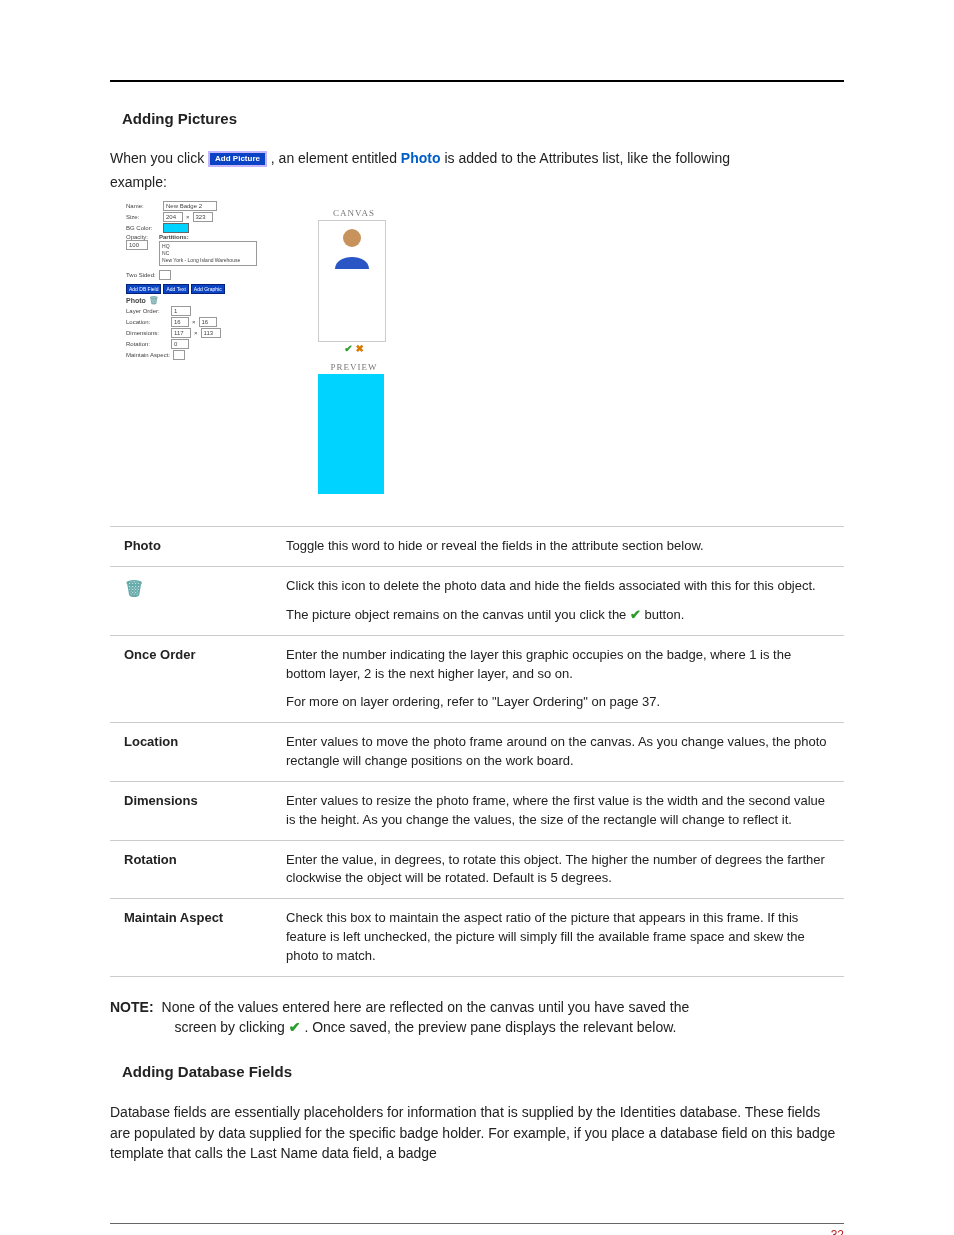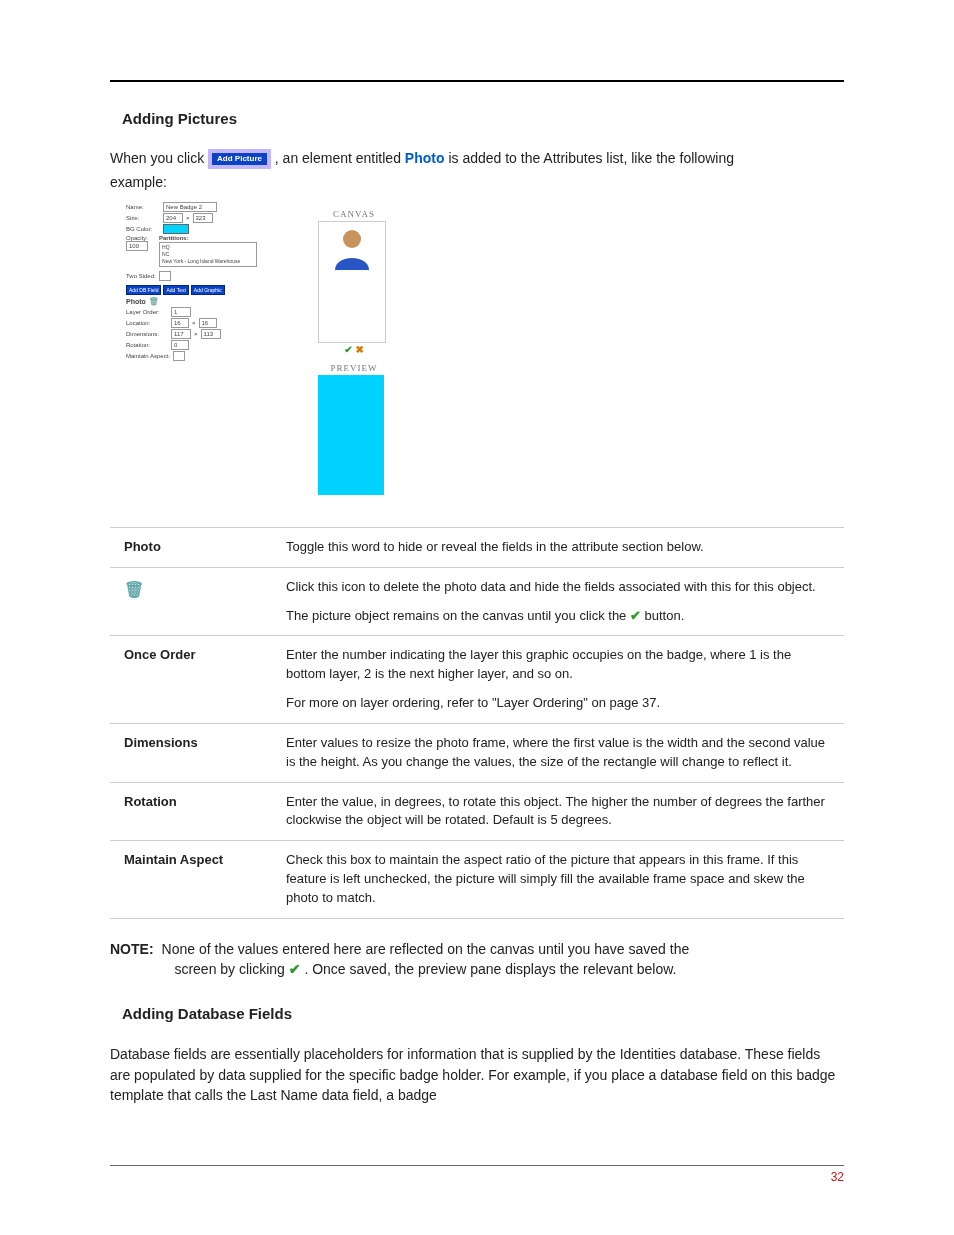--- a/index.html
+++ b/index.html
@@ -23,21 +23,21 @@
     margin: 0 0 22px 12px;
   }
   p.intro { margin: 0 0 4px 0; line-height: 1.4; }
   .blue-btn {
     display: inline-block;
     background: #0a43c4;
     color: #fff;
     font-weight: bold;
     font-size: 8px;
     padding: 2px 5px;
-    border: 4px solid #c4b5fd;
+    border: 2px solid #c4b5fd;
     vertical-align: middle;
     line-height: 1;
   }
   .link-b { color: #005ec9; font-weight: bold; }
   
   .mock {
     margin: 8px 0 32px 16px;
     display: flex;
     gap: 22px;
     align-items: flex-start;
@@ -199,20 +199,26 @@
         </td>
       </tr>
       <tr>
         <td>Once Order</td>
         <td>
           <p>Enter the number indicating the layer this graphic occupies on the badge, where 1 is the bottom layer, 2 is the next higher layer, and so on.</p>
           <p>For more on layer ordering, refer to "Layer Ordering" on page 37.</p>
         </td>
       </tr>
       <tr>
+        <td>Location</td>
+        <td>
+          <p>Enter values to move the photo frame around on the canvas. As you change values, the photo rectangle will change positions on the work board.</p>
+        </td>
+      </tr>
+      <tr>
         <td>Dimensions</td>
         <td>
           <p>Enter values to resize the photo frame, where the first value is the width and the second value is the height. As you change the values, the size of the rectangle will change to reflect it.</p>
         </td>
       </tr>
       <tr>
         <td>Rotation</td>
         <td>
           <p>Enter the value, in degrees, to rotate this object. The higher the number of degrees the farther clockwise the object will be rotated. Default is 5 degrees.</p>
         </td>

